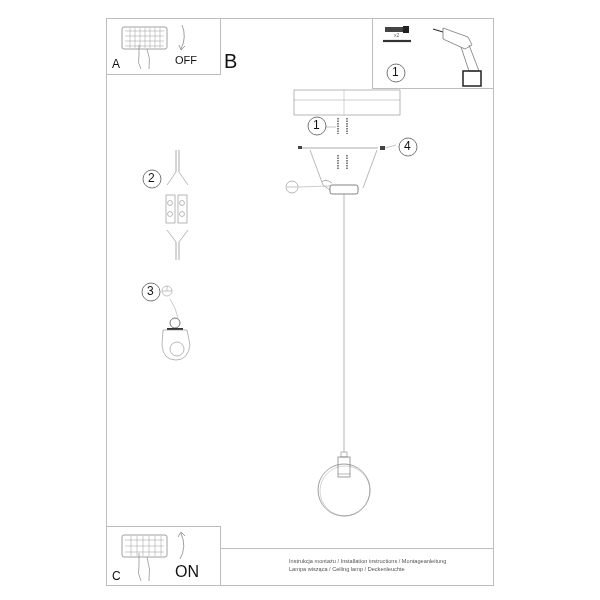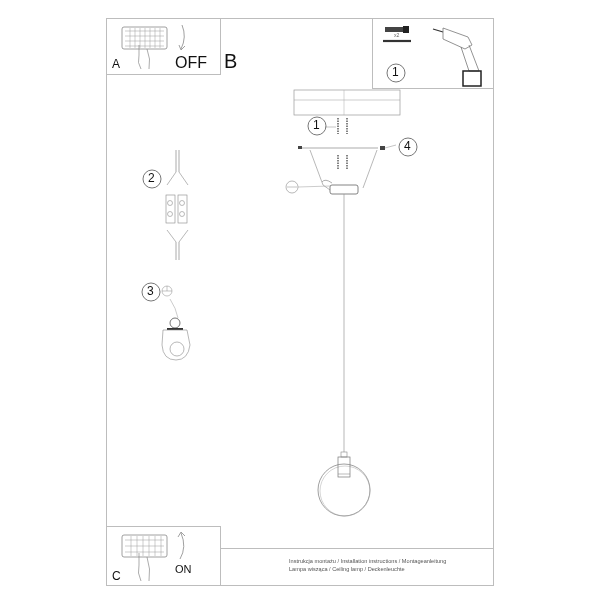--- a/index.html
+++ b/index.html
@@ -28,21 +28,21 @@
       <line x1="33" y1="9" x2="33" y2="29"></line>
         <line x1="38" y1="9" x2="38" y2="29"></line>
       <line x1="43" y1="9" x2="43" y2="29"></line>
         <line x1="48" y1="9" x2="48" y2="29"></line>
       <line x1="53" y1="9" x2="53" y2="29"></line>
     </g>
     <path d="M32 26 L32 36 Q30 44 34 50 M40 30 Q44 40 42 50" fill="none" stroke="#888" stroke-width="0.7"></path>
     <path d="M75 6 Q80 18 74 30 M72 26 L74 31 L78 27" fill="none" stroke="#888" stroke-width="0.8"></path>
   </svg>
   <span class="label" style="left:5px;top:38px;font-size:12px;">A</span>
-  <span class="label" style="left:68px;top:35px;font-size:16px;">OFF</span>
+  <span class="label" style="left:68px;top:35px;font-size:11px;">OFF</span>
 </div>
 
 <span class="label" style="left:224px;top:50px;font-size:20px;">B</span>
 
 <div class="box" style="left:372px;top:18px;width:122px;height:71px;">
   <svg width="122" height="71" style="left:0;top:0">
     <rect x="12" y="8" width="18" height="5" fill="#444"></rect>
     <rect x="30" y="7" width="6" height="7" fill="#222"></rect>
     <line x1="10" y1="22" x2="38" y2="22" stroke="#333" stroke-width="2.2"></line>
     <g>
@@ -142,19 +142,19 @@
         <line x1="30" y1="9" x2="30" y2="29"></line>
         <line x1="36" y1="9" x2="36" y2="29"></line>
       <line x1="42" y1="9" x2="42" y2="29"></line>
         <line x1="48" y1="9" x2="48" y2="29"></line>
         <line x1="54" y1="9" x2="54" y2="29"></line>
     </g>
     <path d="M32 26 L32 38 Q30 46 34 54 M40 30 Q44 42 42 54" fill="none" stroke="#888" stroke-width="0.7"></path>
     <path d="M73 32 Q80 20 74 6 M71 10 L74 5 L78 9" fill="none" stroke="#888" stroke-width="0.8"></path>
   </svg>
   <span class="label" style="left:5px;top:42px;font-size:12px;">C</span>
-  <span class="label" style="left:68px;top:36px;font-size:11px;">ON</span>
+  <span class="label" style="left:68px;top:36px;font-size:16px;">ON</span>
 </div>
 
 <div class="box" style="left:220px;top:548px;width:274px;height:38px;border-left:1px solid #bdbdbd;">
   <div style="position:absolute;left:68px;top:9px;font-size:5.6px;color:#555;white-space:nowrap;">Instrukcja montażu / Installation instructions / Montageanleitung</div>
   <div style="position:absolute;left:68px;top:17px;font-size:5.6px;color:#555;white-space:nowrap;">Lampa wisząca / Ceiling lamp / Deckenleuchte</div>
 </div>
 
 </body></html>

